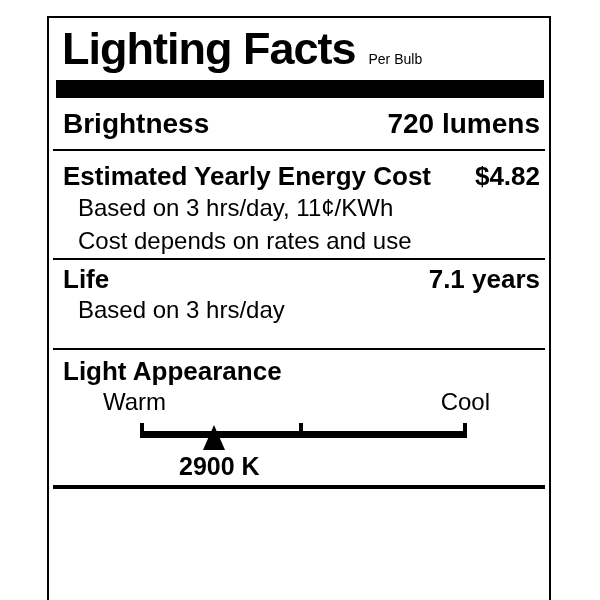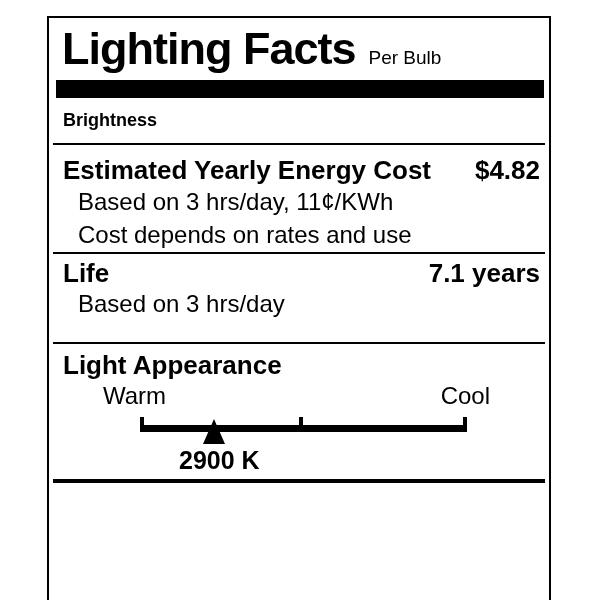--- a/index.html
+++ b/index.html
@@ -25,21 +25,21 @@
     padding: 0 10px 0 13px;
   }
   .title-main {
     font-size: 45px;
     font-weight: bold;
     line-height: 62px;
     letter-spacing: -1px;
     white-space: nowrap;
   }
   .title-sub {
-    font-size: 19px;
+    font-size: 14px;
     font-weight: normal;
     margin-left: 13px;
     white-space: nowrap;
   }
 
   .black-bar {
     height: 18px;
     background: #000;
     margin: 0 5px 0 7px;
   }
@@ -48,23 +48,23 @@
     height: 2px;
     background: #000;
     margin: 0 4px;
   }
 
   
   .fact-row {
     display: flex;
     justify-content: space-between;
     align-items: center;
-    height: 45px;
+    height: 51px;
     padding: 0 9px 0 14px;
-    font-size: 18px;
+    font-size: 28px;
     font-weight: bold;
   }
 
   .section { padding: 0; }
 
   .section-head {
     display: flex;
     justify-content: space-between;
     align-items: center;
     padding: 0 9px 0 14px;
@@ -149,20 +149,21 @@
 
     <div class="title-row">
       <span class="title-main">Lighting Facts</span>
       <span class="title-sub">Per Bulb</span>
     </div>
 
     <div class="black-bar"></div>
 
     <div class="fact-row">
       <span>Brightness</span>
+      <span>720 lumens</span>
     </div>
 
     <div class="divider"></div>
 
     <div class="section sec-energy-cost">
       <div class="section-head">
         <span>Estimated Yearly Energy Cost</span>
         <span>$4.82</span>
       </div>
       <div class="note-line">Based on 3 hrs/day, 11¢/KWh</div>

